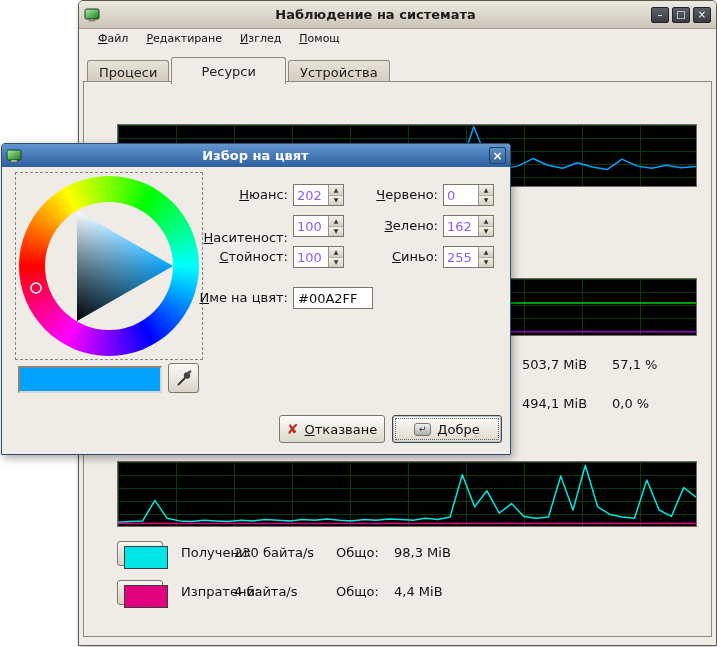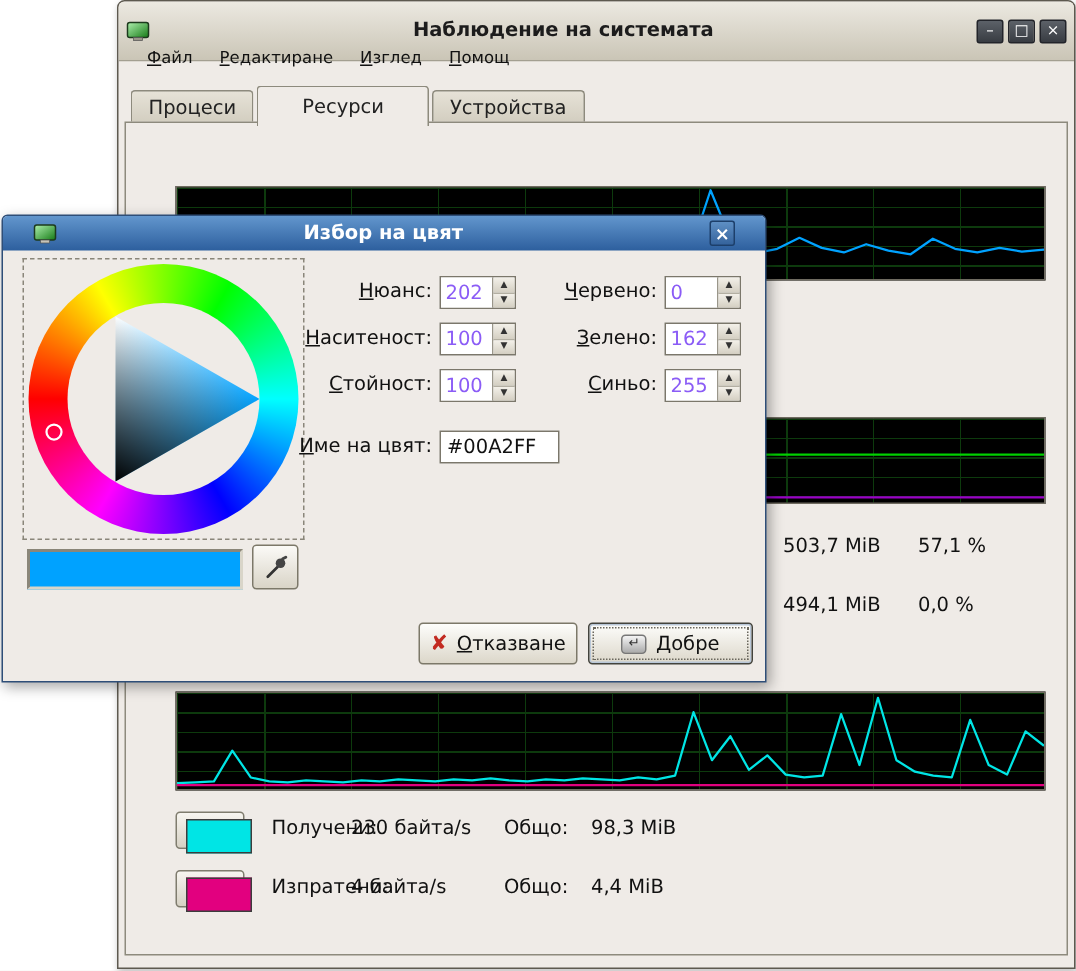--- a/index.html
+++ b/index.html
@@ -4,21 +4,21 @@
 <style>
   * { box-sizing: border-box; margin: 0; padding: 0; }
   html,body { width:717px; height:647px; background:#fff; overflow:hidden;
               font-family:"DejaVu Sans", sans-serif; font-size:13px; color:#111; }
 
   
   .window { position:absolute; background:#efebe7; }
   .main-window { left:78px; top:0; width:639px; height:646px;
                  border:1px solid #5d594f; border-radius:5px 5px 0 0;
                  box-shadow:1px 2px 5px rgba(0,0,0,.25); }
-  .titlebar { position:absolute; left:0; top:0; right:0; height:40px;
+  .titlebar { position:absolute; left:0; top:0; right:0; height:28px;
               display:flex; align-items:center; padding:0 5px; gap:5px;
               background:linear-gradient(#ece9e1,#cac5b6); border-bottom:1px solid #a39f91;
               border-radius:4px 4px 0 0; }
   .titlebar .title { flex:1; text-align:center; font-weight:bold; font-size:13px; color:#1c1c1c;
                      white-space:nowrap; overflow:hidden; }
   .win-controls { display:flex; gap:3px; }
   .win-btn { width:18px; height:16px; display:flex; align-items:center; justify-content:center;
              background:linear-gradient(#5c6168,#383c42); color:#fff; font-size:10px; line-height:1;
              border:1px solid #22242a; border-radius:2px; cursor:default; }
   .app-icon-svg { display:block; }
@@ -51,21 +51,21 @@
                 background:linear-gradient(#f7f5f0,#d6d1c4); border:1px solid #7f7c6e;
                 border-radius:3px; padding:4px 6px; }
   .swatch-btn .swatch { width:100%; height:100%; border:1px solid #3c3c3c; }
   .legend-row span { position:absolute; top:4px; white-space:nowrap; }
 
   
   .dialog { left:1px; top:143px; width:510px; height:312px; z-index:10;
             border:1px solid #2e4e78; box-shadow:2px 3px 9px rgba(0,0,0,.35);
             border-radius:4px 4px 0 0; }
   .dlg-titlebar { position:absolute; left:0; top:0; right:0; height:23px;
-                  display:flex; align-items:center; gap:5px; padding:0 20px;
+                  display:flex; align-items:center; gap:5px; padding:0 4px;
                   background:linear-gradient(#6296cd,#2d5f9e); border-radius:3px 3px 0 0; }
   .dlg-titlebar .title { flex:1; text-align:center; font-weight:bold; font-size:13px; color:#fff; }
   .dlg-close { width:17px; height:17px; display:flex; align-items:center; justify-content:center;
                background:linear-gradient(#5e8fc4,#35639c); border:1px solid #1d3f6a; border-radius:2px;
                color:#fff; font-size:12px; font-weight:bold; line-height:1; }
 
   .wheel-box { position:absolute; left:13px; top:28px; width:188px; height:188px;
                border:1px dashed #8a867a; padding:3px; }
   .wheel { position:relative; width:180px; height:180px; }
   .wheel-ring { position:absolute; inset:0; border-radius:50%;
@@ -251,21 +251,21 @@
 
   <span class="lbl lbl-col1 accel" style="top:40px;"><u>Н</u>юанс:</span>
   <div class="spin" style="left:291px; top:40px;">
     <input value="202" style="">
     <div class="arrows">
       <div class="arrow up">▲</div>
       <div class="arrow">▼</div>
     </div>
   </div>
 
-  <span class="lbl lbl-col1 accel" style="top:71px;"><u>Н</u>аситеност:</span>
+  <span class="lbl lbl-col1 accel" style="top:83px;"><u>Н</u>аситеност:</span>
   <div class="spin" style="left:291px; top:71px;">
     <input value="100" style="">
     <div class="arrows">
       <div class="arrow up">▲</div>
       <div class="arrow">▼</div>
     </div>
   </div>
 
   <span class="lbl lbl-col1 accel" style="top:102px;"><u>С</u>тойност:</span>
   <div class="spin" style="left:291px; top:102px;">

